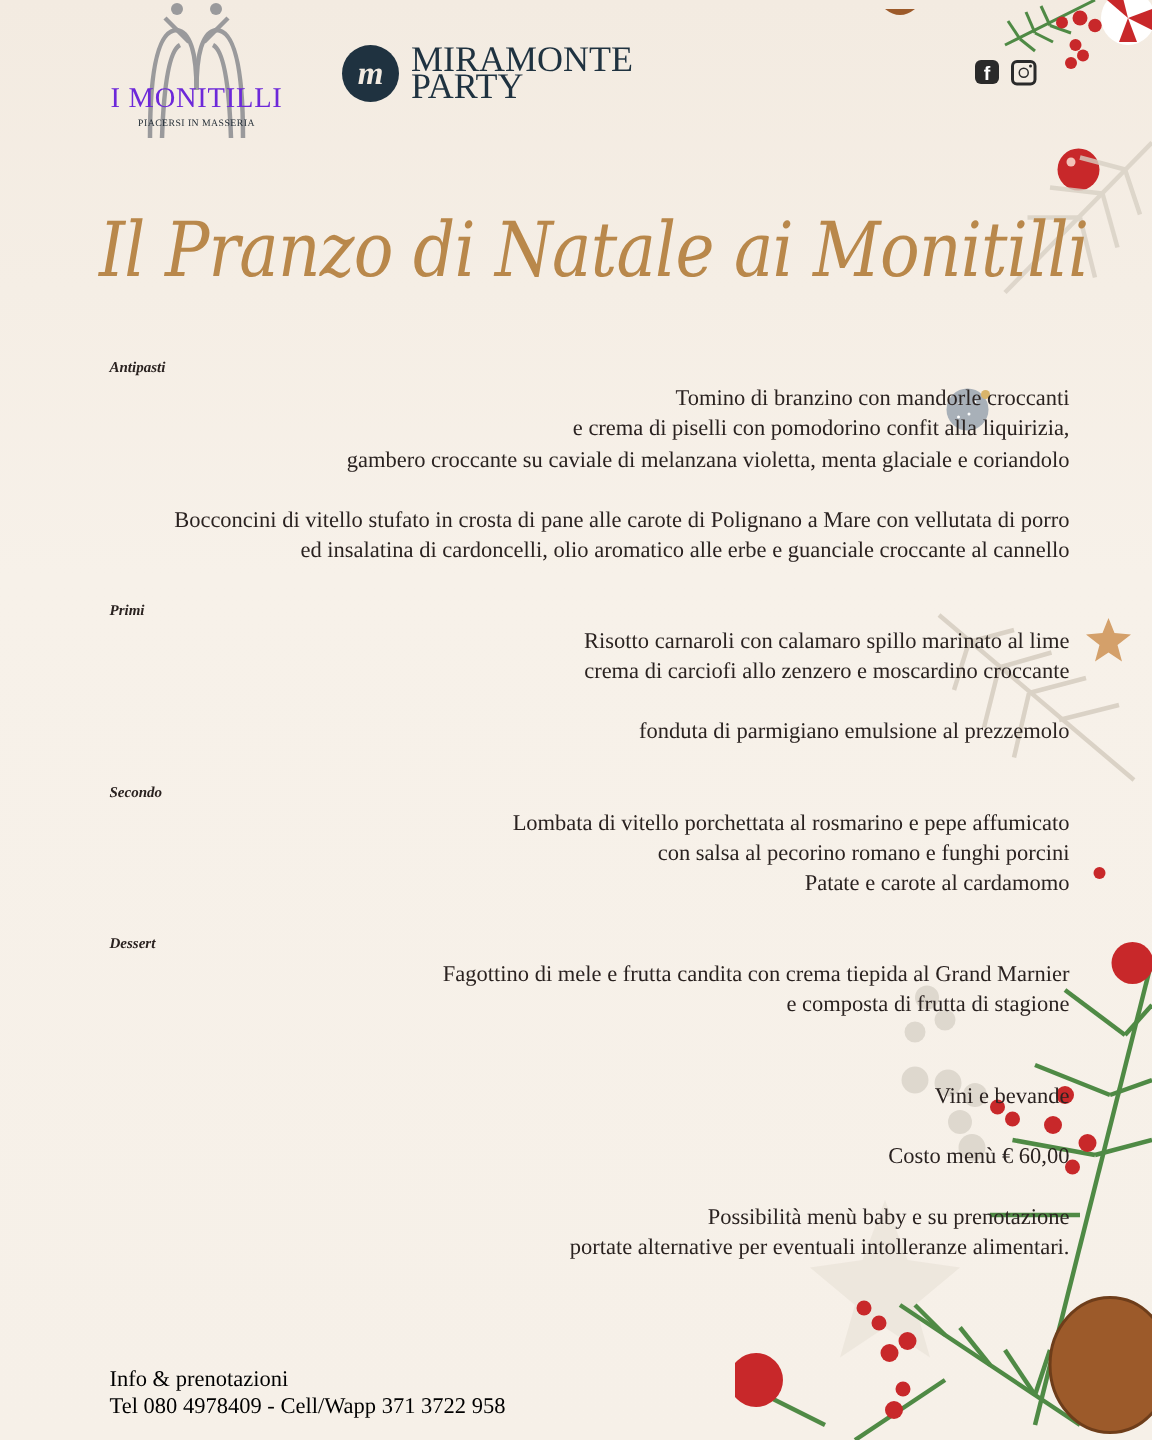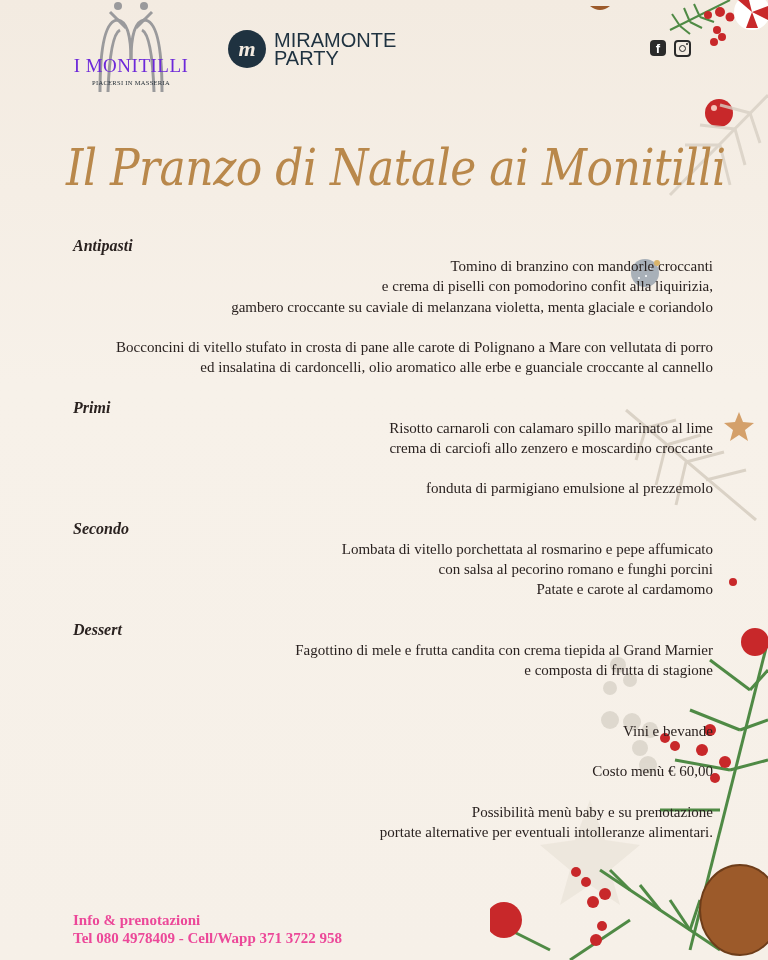--- a/index.html
+++ b/index.html
@@ -20,44 +20,44 @@
   .logo-monitilli .tag {
     position: absolute; left: 0; top: 79px; width: 118px; text-align: center;
     font-family: "Liberation Serif", serif; font-size: 6.5px; color: #1f2a33; letter-spacing: 0.3px;
   }
   .logo-miramonte { position: absolute; left: 228px; top: 30px; display: flex; align-items: center; }
   .logo-miramonte .badge {
     width: 38px; height: 38px; border-radius: 50%; background: #1f3240; color: #f3ebe1;
     display: flex; align-items: center; justify-content: center;
     font-family: "Liberation Serif", serif; font-style: italic; font-weight: bold; font-size: 22px;
   }
-  .logo-miramonte .text { margin-left: 8px; font-family: Liberation Sans, sans-serif; color: #1f3240; font-size: 20px; line-height: 18px; }
+  .logo-miramonte .text { margin-left: 8px; font-family: Liberation Serif, serif; color: #1f3240; font-size: 24px; line-height: 18px; }
   .social { position: absolute; top: 40px; left: 650px; display: flex; gap: 8px; }
   .social .fb {
     width: 16px; height: 16px; border-radius: 4px; background: #2a2a2a; color: #fff;
     font-family: "Liberation Sans", sans-serif; font-weight: bold; font-size: 13px;
     display: flex; align-items: flex-end; justify-content: center; line-height: 14px;
   }
   .social .ig {
     width: 13px; height: 13px; border: 2px solid #2a2a2a; border-radius: 4px; position: relative;
   }
   .social .ig::before { content: ""; position: absolute; left: 3px; top: 3px; width: 5px; height: 5px; border: 1.5px solid #2a2a2a; border-radius: 50%; }
   .social .ig::after { content: ""; position: absolute; right: 1px; top: 1px; width: 2px; height: 2px; background: #2a2a2a; border-radius: 50%; }
 
   .title {
     position: absolute; left: 66px; top: 138px; width: 560px;
     font-family: "DejaVu Serif", serif; font-style: italic; font-size: 44px;
     color: #b9884b; letter-spacing: -0.5px; white-space: nowrap;
     transform: scaleY(1.15); transform-origin: left top;
   }
   .menu { position: absolute; left: 73px; top: 236px; width: 640px; font-family: "Liberation Serif", serif; font-size: 15px; line-height: 20.2px; }
-  .menu .section-title { font-style: italic; font-weight: bold; font-size: 16px; }
+  .menu .section-title { font-style: italic; font-weight: bold; font-size: 10px; }
   .menu .line { white-space: nowrap; text-align: right; }
   .menu .gap { height: 20.2px; }
-  .contact { position: absolute; left: 73px; top: 911px; font-family: "Liberation Serif", serif; font-weight: bold; font-size: 15px; line-height: 18px; color: #ec4899; }
+  .contact { position: absolute; left: 73px; top: 911px; font-family: "Liberation Serif", serif; font-weight: normal; font-size: 15px; line-height: 18px; color: #000000; }
 
   .deco { position: absolute; pointer-events: none; }
 </style>
 </head>
 <body>
 
 <svg class="deco" style="left:580px;top:0;" width="188" height="60" viewBox="0 0 188 60">
   <path d="M10 6 q10 8 20 0" fill="#9c5a2a"></path>
   <g stroke="#4f8a45" stroke-width="2" fill="none">
     <path d="M90 30 L150 0"></path>

